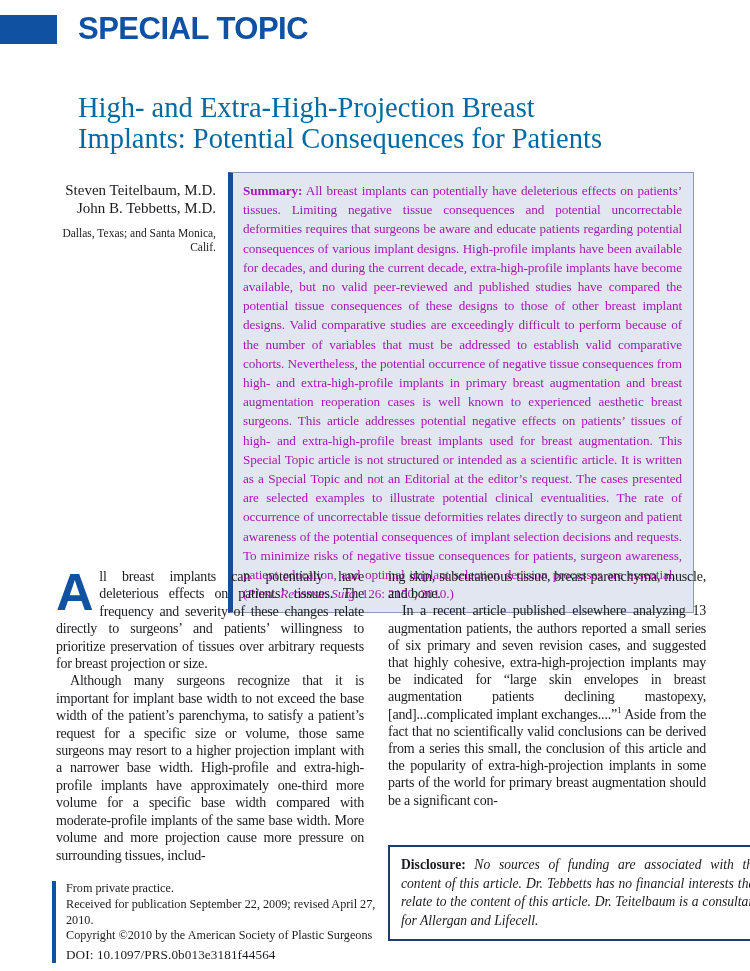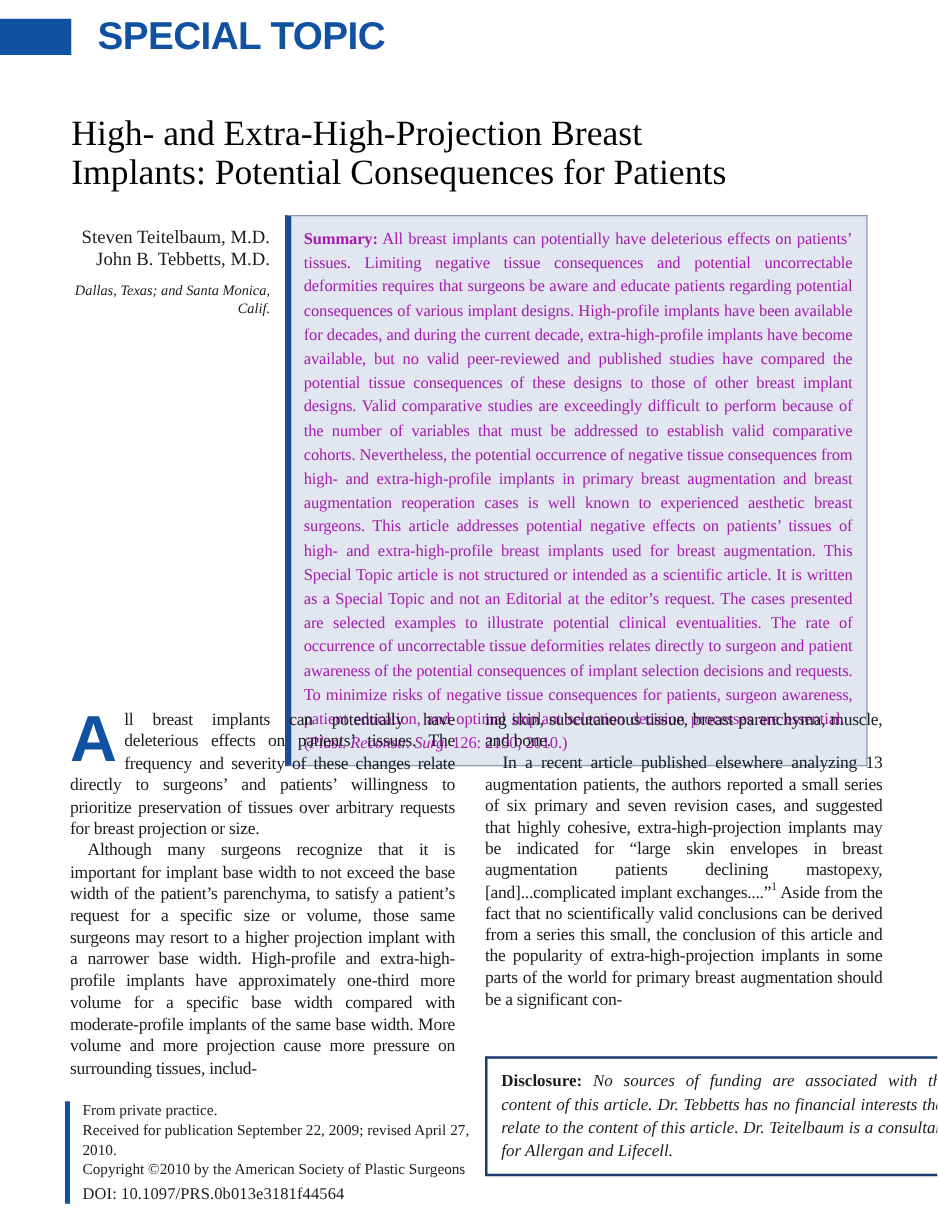--- a/index.html
+++ b/index.html
@@ -17,25 +17,25 @@
   }
   
   .kicker-bar{position:absolute;left:0;top:15px;width:57px;height:29px;background:var(--brand-blue);}
   .kicker-text{
     position:absolute;left:78px;top:11px;
     font-family:"Liberation Sans",sans-serif;font-weight:700;font-size:31px;line-height:36px;
     letter-spacing:-0.5px;color:var(--brand-blue);white-space:nowrap;
   }
   
   .title{position:absolute;left:57px;top:92px;width:630px;margin:0;font-weight:400;}
-  .title .tl{display:block;font-size:28.5px;line-height:31px;color:#000000;}
+  .title .tl{display:block;font-size:28.5px;line-height:31px;color:#0369a1;margin-left:21px;}
   
   .byline{position:absolute;left:38px;top:181px;width:178px;text-align:right;}
   .author{font-size:15px;line-height:18px;}
-  .affiliation{font-size:11.5px;line-height:14px;font-style:italic;margin-top:9px;}
+  .affiliation{font-size:11.5px;line-height:14px;margin-top:9px;}
   
   .summary{
     position:absolute;left:228px;top:172px;width:466px;min-height:374px;box-sizing:border-box;
     background:var(--summary-bg);
     border:1px solid var(--summary-border);border-left:5px solid var(--summary-bar);
     padding:8px 11px 9px 10px;
   }
   .summary-p{
     margin:0;font-size:13.2px;line-height:19.2px;letter-spacing:-0.1px;
     text-align:justify;color:#a21caf;

